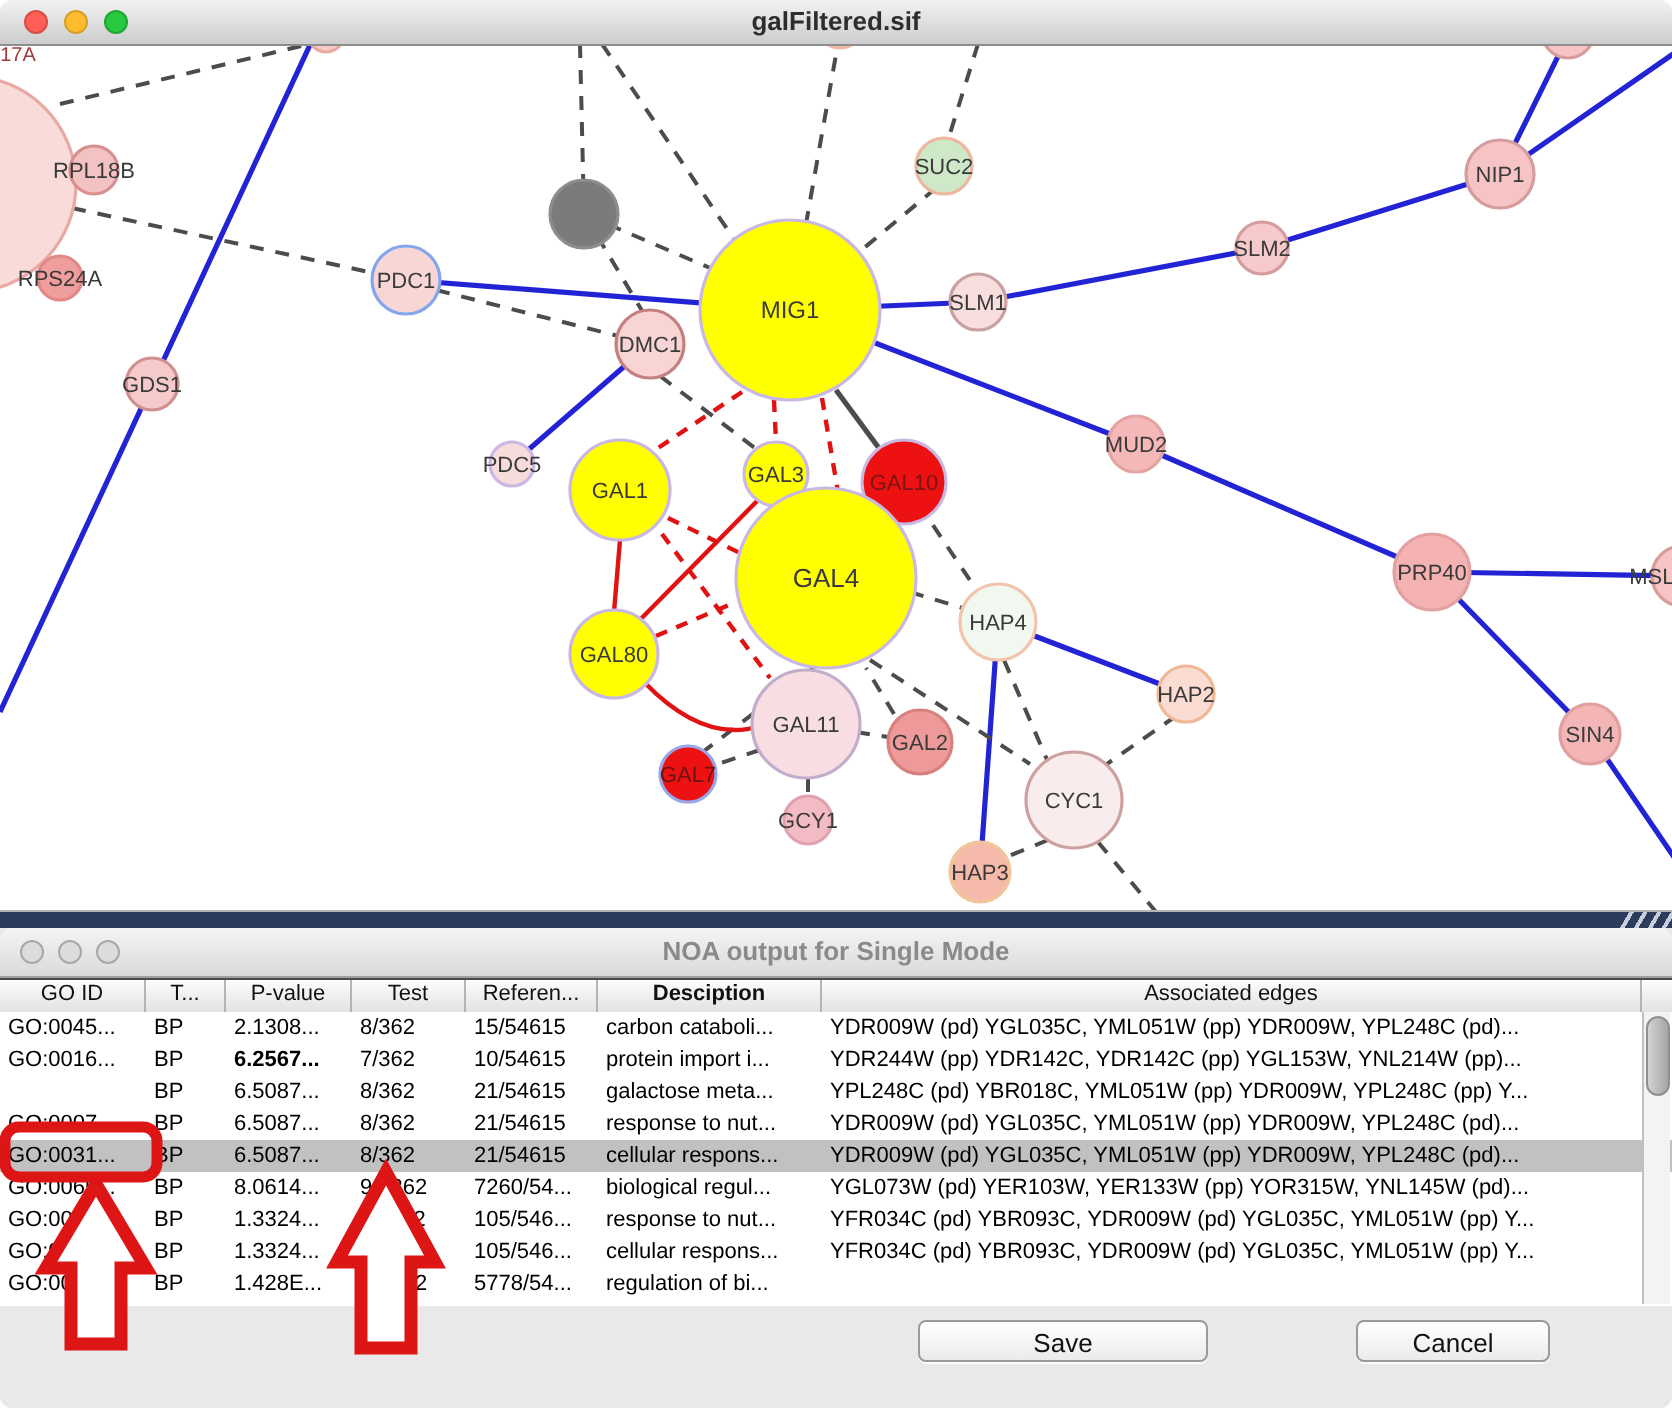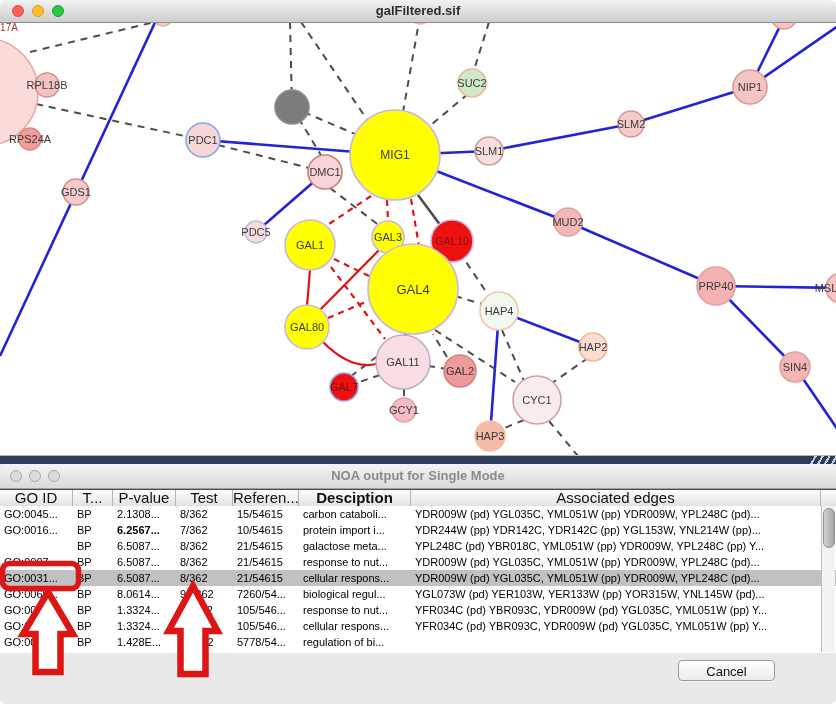--- a/index.html
+++ b/index.html
@@ -21,21 +21,21 @@
   #resize-grip{position:absolute;right:0;top:0;width:26px;height:8px;
     background:repeating-linear-gradient(120deg,transparent 0 4px,#c7cfdd 4px 6px)}
   #noa-window{top:464px;height:240px;background:#e9e9e9;border-radius:0 0 6px 6px}
   #noa-window .titlebar{height:24px;line-height:24px;border-radius:6px 6px 0 0;
     background:linear-gradient(#f4f4f4,#dadada);color:#8a8a8a;border-bottom:1px solid #a0a0a0}
   #noa-window .tl{top:6px}
   .tl.g1{left:10px}.tl.g2{left:29px}.tl.g3{left:48px}
   #thead{position:absolute;top:25px;left:0;width:836px;height:16px;
     background:linear-gradient(#fdfdfd,#e2e2e2);border-top:1px solid #4a4a4a;
     border-bottom:1px solid #9a9a9a;box-sizing:content-box}
-  .hcell{position:absolute;top:0;height:16px;line-height:15px;font-size:15px;color:#111;
+  .hcell{position:absolute;top:0;height:16px;line-height:15px;font-size:11px;color:#111;
     text-align:center;border-right:1px solid #b4b4b4;box-sizing:border-box;overflow:hidden;white-space:nowrap}
   #tbody{position:absolute;top:42px;left:0;width:836px;height:147px;background:#fff}
   .trow{display:flex;height:16px;line-height:16px;font-size:11px;color:#000;
     white-space:nowrap;background:#fff}
   .trow.sel{background:#c1c1c1}
   .tcell{flex:none;overflow:hidden;box-sizing:border-box;padding-left:4px}
   #vscroll{position:absolute;right:1px;top:42px;width:14px;height:146px;background:#f3f3f3;
     border-left:1px solid #c0c0c0;box-sizing:border-box}
   #vthumb{position:absolute;left:1px;top:2px;width:10px;height:38px;border-radius:6px;
     background:linear-gradient(90deg,#d2d2d2,#a5a5a5);border:1px solid #8f8f8f}
@@ -275,20 +275,21 @@
         <div class="tcell" style="width: 40px;">BP</div>
         <div class="tcell" style="width: 63px;">1.428E...</div>
         <div class="tcell" style="width: 57px;">80/362</div>
         <div class="tcell" style="width: 66px;">5778/54...</div>
         <div class="tcell" style="width: 112px;">regulation of bi...</div>
       </div>
     </div>
   <div id="vscroll">
     <div id="vthumb"></div>
   </div>
+  <button class="btn" id="save-btn">Save</button>
   <button class="btn" id="cancel-btn">Cancel</button>
 </div>
 
 <svg id="annot">
     <rect x="2.5" y="563.5" width="76" height="25" rx="7" fill="none" stroke="#dd1515" stroke-width="5.5"></rect>
     <polygon points="48,592 73,634 60.5,634 60.5,672 35.5,672 35.5,634 23,634" fill="#ffffff" stroke="#dd1515" stroke-width="6.5" stroke-linejoin="miter"></polygon>
     <polygon points="193,586 217.5,631 205.5,631 205.5,674 180.5,674 180.5,631 168.5,631" fill="#ffffff" stroke="#dd1515" stroke-width="6.5" stroke-linejoin="miter"></polygon>
   </svg>
 
 </body></html>

